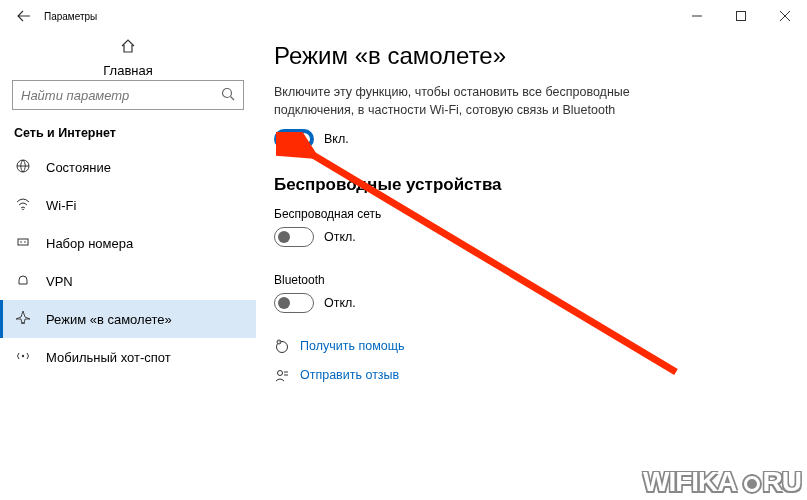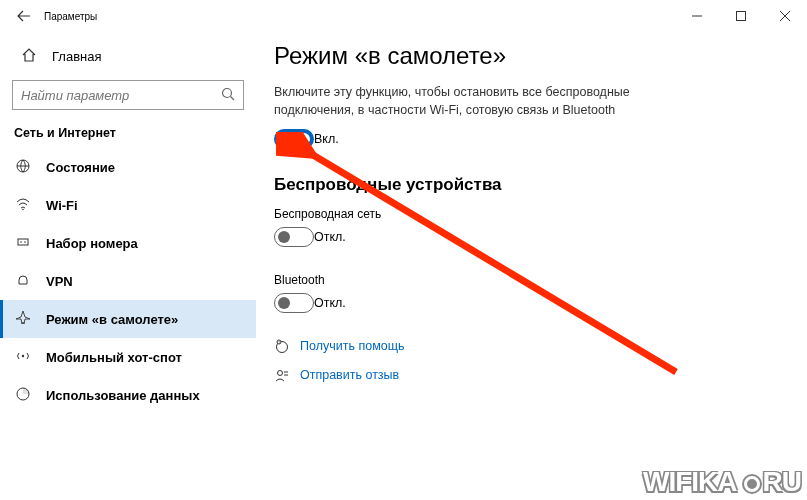--- a/index.html
+++ b/index.html
@@ -46,22 +46,23 @@
   .sidebar {
     width: 256px;
     padding: 6px 0 0 0;
     display: flex;
     flex-direction: column;
   }
   .home-row {
     display: flex;
     align-items: center;
     height: 36px;
-    padding: 0 20px;
-    gap: 14px;
+    padding: 0 4px;
+    gap: 6px;
+    flex-direction: column;
   }
   .home-row .icon { width: 18px; text-align: center; }
   .search {
     margin: 6px 12px 10px 12px;
     height: 30px;
     border: 1px solid #999;
     display: flex;
     align-items: center;
     padding: 0 8px;
   }
@@ -80,21 +81,20 @@
     font-weight: 600;
   }
   .nav-item {
     display: flex;
     align-items: center;
     height: 38px;
     padding: 0 14px;
     gap: 14px;
     position: relative;
     font-size: 13px;
-    font-weight: bold;
   }
   .nav-item.active {
     background: #d9e8f7;
   }
   .nav-item.active::before {
     content: "";
     position: absolute;
     left: 0; top: 0; bottom: 0;
     width: 3px;
     background: #0067c0;
@@ -116,21 +116,21 @@
   .desc {
     font-size: 12.5px;
     color: #333;
     max-width: 420px;
     line-height: 1.4;
     margin-bottom: 10px;
   }
   .toggle-row {
     display: flex;
     align-items: center;
-    gap: 0;
+    gap: 10px;
     margin-bottom: 26px;
   }
   .toggle {
     width: 40px; height: 20px;
     border-radius: 10px;
     position: relative;
   }
   .toggle.on { background: #0067c0; }
   .toggle.off { background: #fff; border: 1.5px solid #666; }
   .toggle .knob {
@@ -301,29 +301,20 @@
     </div>
     <div class="nav-item">
       <span class="icon">
         <svg width="16" height="16" viewBox="0 0 16 16">
             <circle cx="8" cy="8" r="1.2" fill="#333"></circle>
             <path d="M4 5 Q1 8 4 11 M12 5 Q15 8 12 11" stroke="#333" fill="none"></path>
           </svg>
       </span>
       <span>Мобильный хот-спот</span>
     </div>
-    <div class="nav-item">
-      <span class="icon">
-        <svg width="16" height="16" viewBox="0 0 16 16">
-            <circle cx="8" cy="8" r="6" stroke="#333" fill="none"></circle>
-            <path d="M8 2 A6 6 0 0 1 14 8 L8 8 Z" fill="#333" opacity="0.15"></path>
-          </svg>
-      </span>
-      <span>Использование данных</span>
-    </div>
   </div>
 
   <div class="content">
     <h1>Режим «в самолете»</h1>
     <p class="desc">Включите эту функцию, чтобы остановить все беспроводные подключения, в частности Wi-Fi, сотовую связь и Bluetooth</p>
 
     <div class="toggle-row">
       <div class="toggle on">
         <div class="knob"></div>
       </div>

